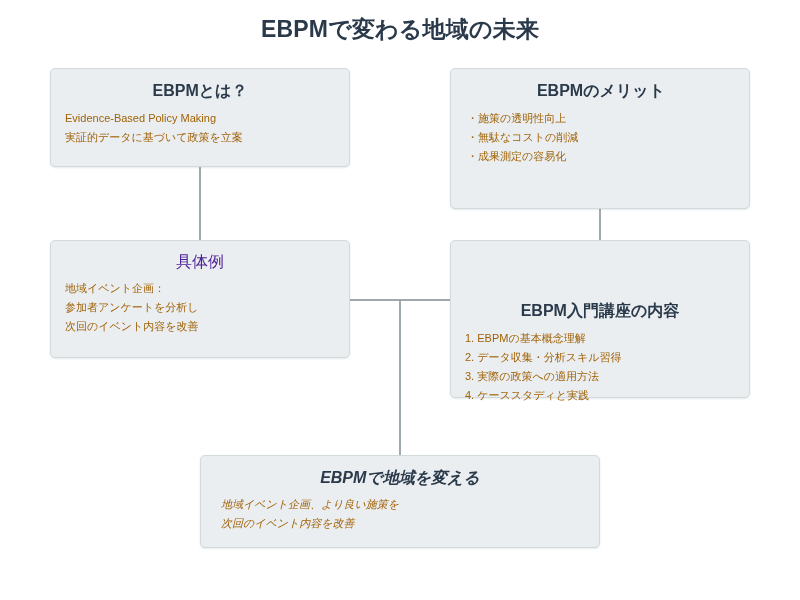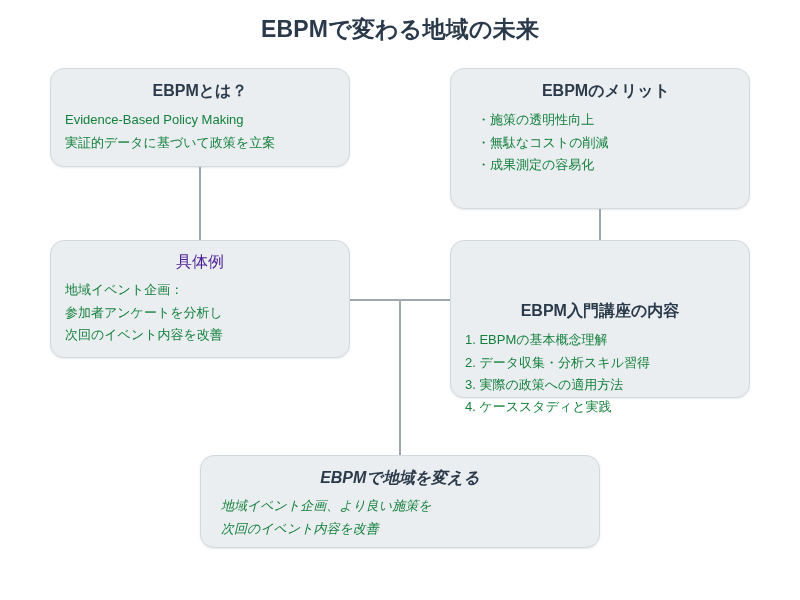--- a/index.html
+++ b/index.html
@@ -33,55 +33,55 @@
     font-weight: bold;
     color: #2b3a4a;
     letter-spacing: 0.2px;
   }
 
   .node {
     position: absolute;
     box-sizing: border-box;
     background: #eaeef1;
     border: 1px solid #d3dade;
-    border-radius: 14px;
+    border-radius: 5px;
     box-shadow: 0 1px 2px rgba(120,135,145,0.18);
   }
 
   .node-title {
     text-align: center;
     font-size: 16px;
     font-weight: bold;
     color: #2b3a4a;
     line-height: 1.2;
   }
   .node-title.plain {
     font-weight: normal;
     color: #4c1d95;
   }
 
   .node-body {
-    font-size: 13px;
-    color: #15803d;
+    font-size: 11px;
+    color: #a16207;
     line-height: 1.72;
   }
   .node-body .line {
     white-space: nowrap;
   }
 
   
   #node-what {
     left: 50px; top: 68px; width: 300px; height: 99px;
     padding: 12px 14px 0 14px;
   }
   #node-what .node-title { margin-bottom: 9px; }
 
   #node-merit {
     left: 450px; top: 68px; width: 300px; height: 141px;
-    padding: 12px 14px 0 26px;
+    padding: 12px 14px 0 16px;
   }
   #node-merit .node-title { margin-bottom: 9px; }
 
   #node-example {
     left: 50px; top: 240px; width: 300px; height: 118px;
     padding: 11px 14px 0 14px;
   }
   #node-example .node-title { margin-bottom: 8px; }
 
   #node-course {

